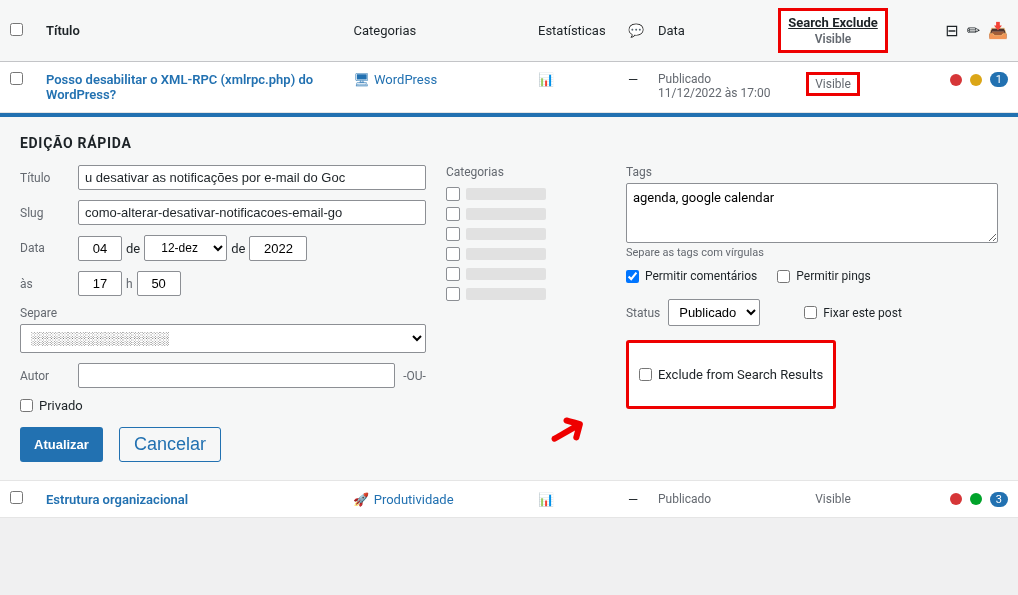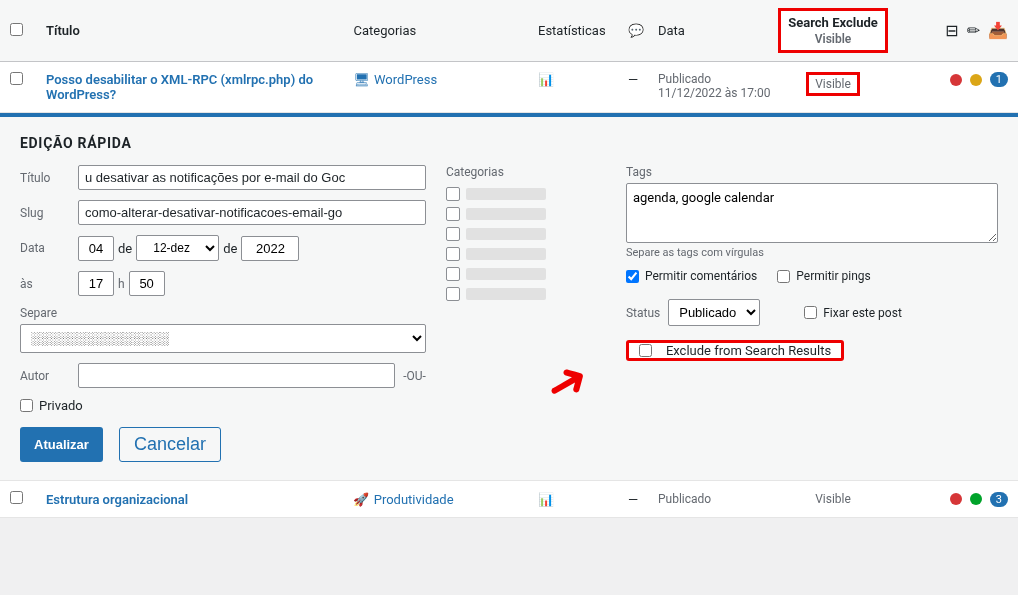--- a/index.html
+++ b/index.html
@@ -49,21 +49,21 @@
     .quick-edit-grid { display: flex; gap: 20px; }
     .qe-left { flex: 1.2; }
     .qe-middle { width: 160px; }
     .qe-right { flex: 1.1; }
 
     .qe-field { display: flex; align-items: center; margin-bottom: 10px; gap: 8px; }
     .qe-label { width: 50px; font-size: 12px; color: #646970; flex-shrink: 0; }
     .qe-input { flex: 1; border: 1px solid #8c8f94; border-radius: 2px; padding: 4px 6px; font-size: 13px; color: #1d2327; background: #fff; }
 
     .date-group { display: flex; align-items: center; gap: 4px; }
-    .date-input-sm { border: 1px solid #8c8f94; border-radius: 2px; padding: 4px; font-size: 13px; width: 36px; text-align: center; background: #fff; }
+    .date-input-sm { border: 1px solid #8c8f94; border-radius: 2px; padding: 4px; font-size: 13px; width: 44px; text-align: center; background: #fff; }
     .date-select { border: 1px solid #8c8f94; border-radius: 2px; padding: 4px 12px; font-size: 12px; background: #fff; }
     .date-year { border: 1px solid #8c8f94; border-radius: 2px; padding: 4px; font-size: 13px; width: 58px; text-align: center; background: #fff; }
 
     .time-group { display: flex; align-items: center; gap: 4px; }
     .time-label { font-size: 12px; color: #646970; }
 
     .author-select { width: 100%; border: 1px solid #8c8f94; border-radius: 2px; padding: 5px 6px; font-size: 13px; background: #fff; }
 
     .senha-row { display: flex; align-items: center; gap: 8px; margin-bottom: 10px; }
     .senha-input { border: 1px solid #8c8f94; border-radius: 2px; padding: 4px 6px; font-size: 13px; flex: 1; background: #fff; }
@@ -87,21 +87,21 @@
     .tags-hint { font-size: 11px; color: #646970; margin-bottom: 10px; }
 
     .checkbox-row { display: flex; align-items: center; gap: 6px; margin-bottom: 8px; }
     .checkbox-label { font-size: 12px; }
 
     .status-row { display: flex; align-items: center; gap: 8px; margin-bottom: 10px; }
     .status-select { border: 1px solid #8c8f94; border-radius: 2px; padding: 4px 6px; font-size: 13px; background: #fff; }
     .fixar-row { display: flex; align-items: center; gap: 6px; padding-left: 36px; }
     .fixar-label { font-size: 12px; }
 
-    .exclude-search-box { border: 3px solid #e00; border-radius: 3px; padding: 0 10px; display: inline-flex; align-items: center; gap: 14px; background: #fff; margin-top: 4px; }
+    .exclude-search-box { border: 3px solid #e00; border-radius: 3px; padding: 24px 10px; display: inline-flex; align-items: center; gap: 6px; background: #fff; margin-top: 4px; }
     .exclude-search-label { font-size: 13px; color: #1d2327; }
 
     
     .bottom-row { display: flex; align-items: center; padding: 10px; border-top: 1px solid #e5e5e5; background: #fff; }
     .bottom-row .col-cb { width: 36px; }
     .bottom-row .col-title { flex: 2; }
     .bottom-row .col-cat { flex: 1.2; }
     .bottom-row .col-stats { width: 90px; }
     .bottom-row .col-comments { width: 30px; }
     .bottom-row .col-date { width: 120px; font-size: 12px; color: #646970; }
@@ -122,21 +122,21 @@
       <input type="checkbox" style="">
     </div>
     <div class="col-title">Título</div>
     <div class="col-cat">Categorias</div>
     <div class="col-stats">
       <span>Estatísticas</span>
     </div>
     <div class="col-comments">💬</div>
     <div class="col-date">Data</div>
     <div class="col-search-exclude search-exclude-header-box">
-      <div style="font-weight:700;">Search Exclude</div>
+      <div style="font-weight:700;text-decoration:underline;">Search Exclude</div>
       <div style="font-size:12px;color:#646970;text-align:center;margin-top:2px;">Visible</div>
     </div>
     <div class="col-icons">
       <span style="font-size:16px;">⊟</span>
       <span style="font-size:16px;">✏</span>
       <span style="font-size:16px;">📥</span>
     </div>
   </div>
 
   <div class="table-row">

